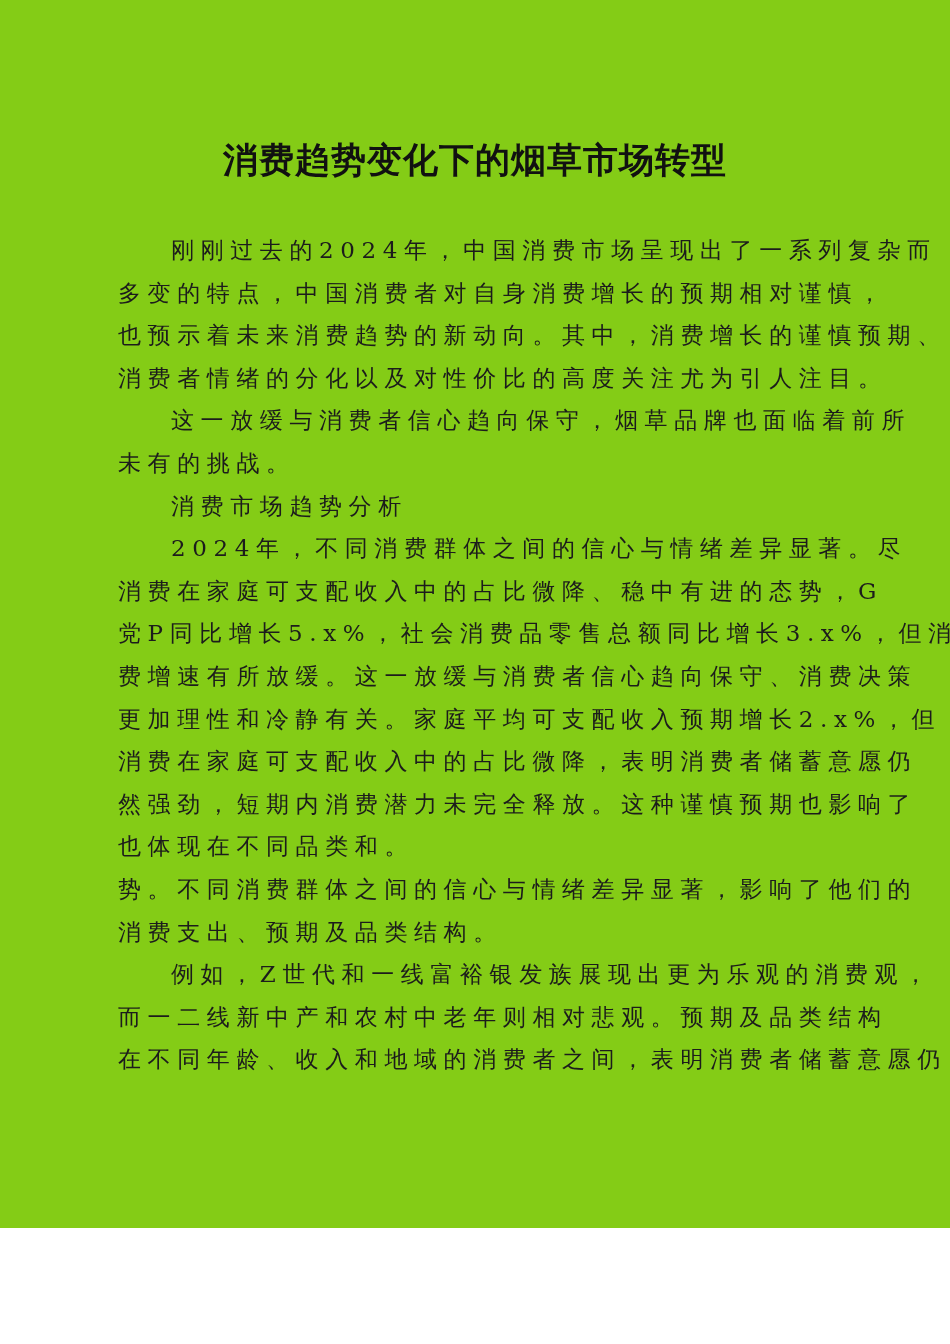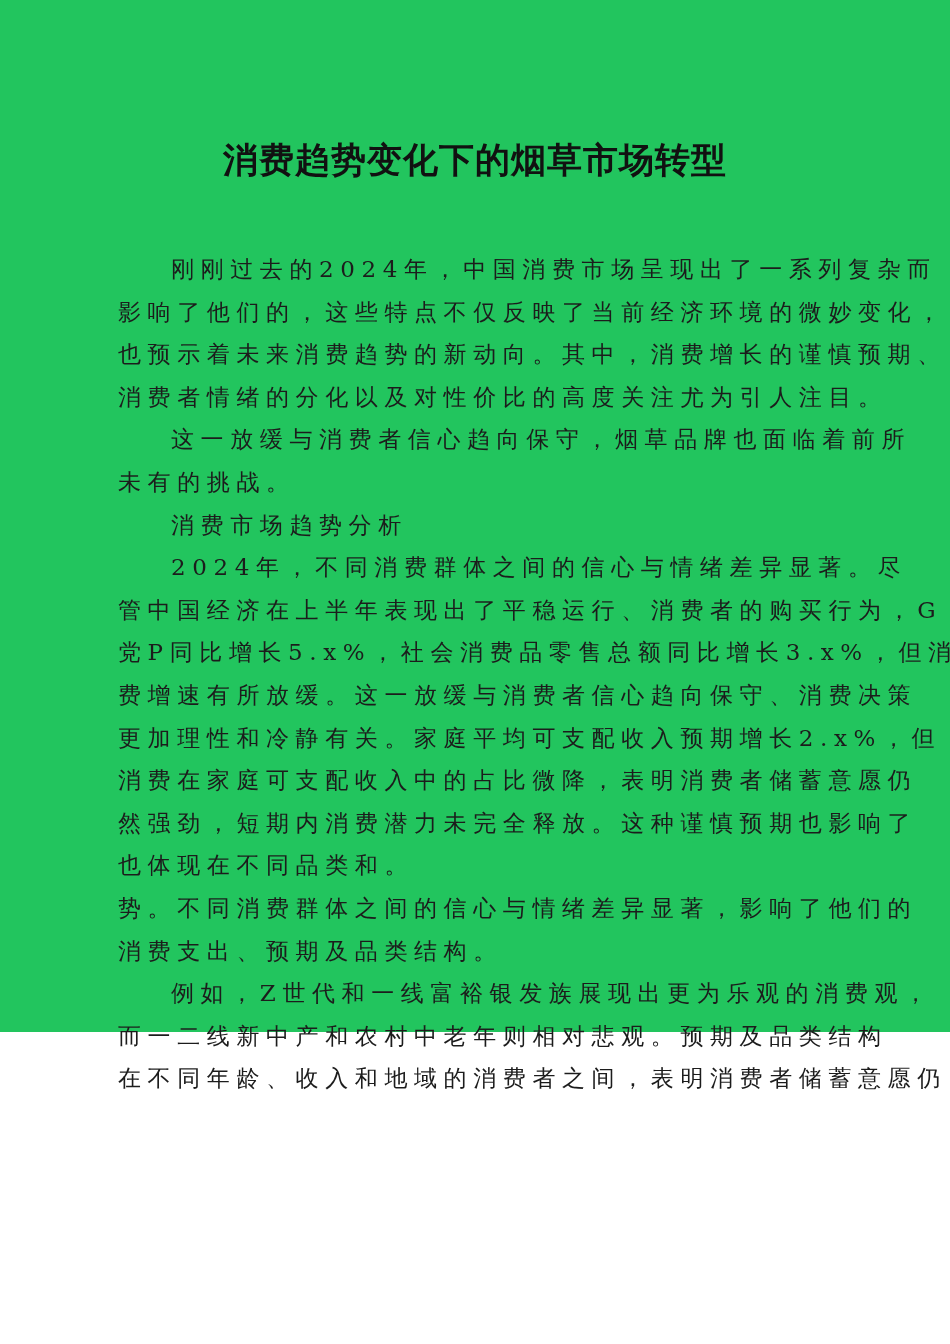--- a/index.html
+++ b/index.html
@@ -13,40 +13,40 @@
       position: relative;
       overflow: hidden;
       font-family: "DejaVu Serif", "Liberation Serif", serif;
       color: #1a1a1a;
     }
     .page {
       position: absolute;
       left: 0;
       top: 0;
       width: 950px;
-      height: 1032px;
-      background: #22c55e;
+      height: 1228px;
+      background: #84cc16;
     }
     .title {
       position: absolute;
       left: 0;
       top: 136px;
       width: 950px;
       text-align: center;
       font-size: 35px;
       font-weight: bold;
       letter-spacing: 1px;
       line-height: 48px;
       color: #111111;
       margin: 0;
     }
     .body {
       position: absolute;
       left: 118px;
-      top: 248px;
+      top: 229px;
       width: 720px;
     }
     .line {
       display: block;
       height: 42.6px;
       line-height: 42.6px;
       font-size: 23px;
       letter-spacing: 6.6px;
       white-space: nowrap;
       color: #1c1c1c;
@@ -58,37 +58,37 @@
 </head>
 <body>
 
 <div class="page">
   <h1 class="title">消费趋势变化下的烟草市场转型</h1>
 
   <div class="body">
 
     <div>
       <span class="line indent">刚刚过去的2024年，中国消费市场呈现出了一系列复杂而</span>
-      <span class="line">影响了他们的，这些特点不仅反映了当前经济环境的微妙变化，</span>
+      <span class="line">多变的特点，中国消费者对自身消费增长的预期相对谨慎，</span>
       <span class="line">也预示着未来消费趋势的新动向。其中，消费增长的谨慎预期、</span>
       <span class="line">消费者情绪的分化以及对性价比的高度关注尤为引人注目。</span>
     </div>
 
     <div>
       <span class="line indent">这一放缓与消费者信心趋向保守，烟草品牌也面临着前所</span>
       <span class="line">未有的挑战。</span>
     </div>
 
     <div>
       <span class="line indent">消费市场趋势分析</span>
     </div>
 
     <div>
       <span class="line indent">2024年，不同消费群体之间的信心与情绪差异显著。尽</span>
-      <span class="line">管中国经济在上半年表现出了平稳运行、消费者的购买行为，G</span>
+      <span class="line">消费在家庭可支配收入中的占比微降、稳中有进的态势，G</span>
       <span class="line">党P同比增长5.x%，社会消费品零售总额同比增长3.x%，但消</span>
       <span class="line">费增速有所放缓。这一放缓与消费者信心趋向保守、消费决策</span>
       <span class="line">更加理性和冷静有关。家庭平均可支配收入预期增长2.x%，但</span>
       <span class="line">消费在家庭可支配收入中的占比微降，表明消费者储蓄意愿仍</span>
       <span class="line">然强劲，短期内消费潜力未完全释放。这种谨慎预期也影响了</span>
       <span class="line">也体现在不同品类和。</span>
     </div>
 
     <div>
       <span class="line">势。不同消费群体之间的信心与情绪差异显著，影响了他们的</span>

